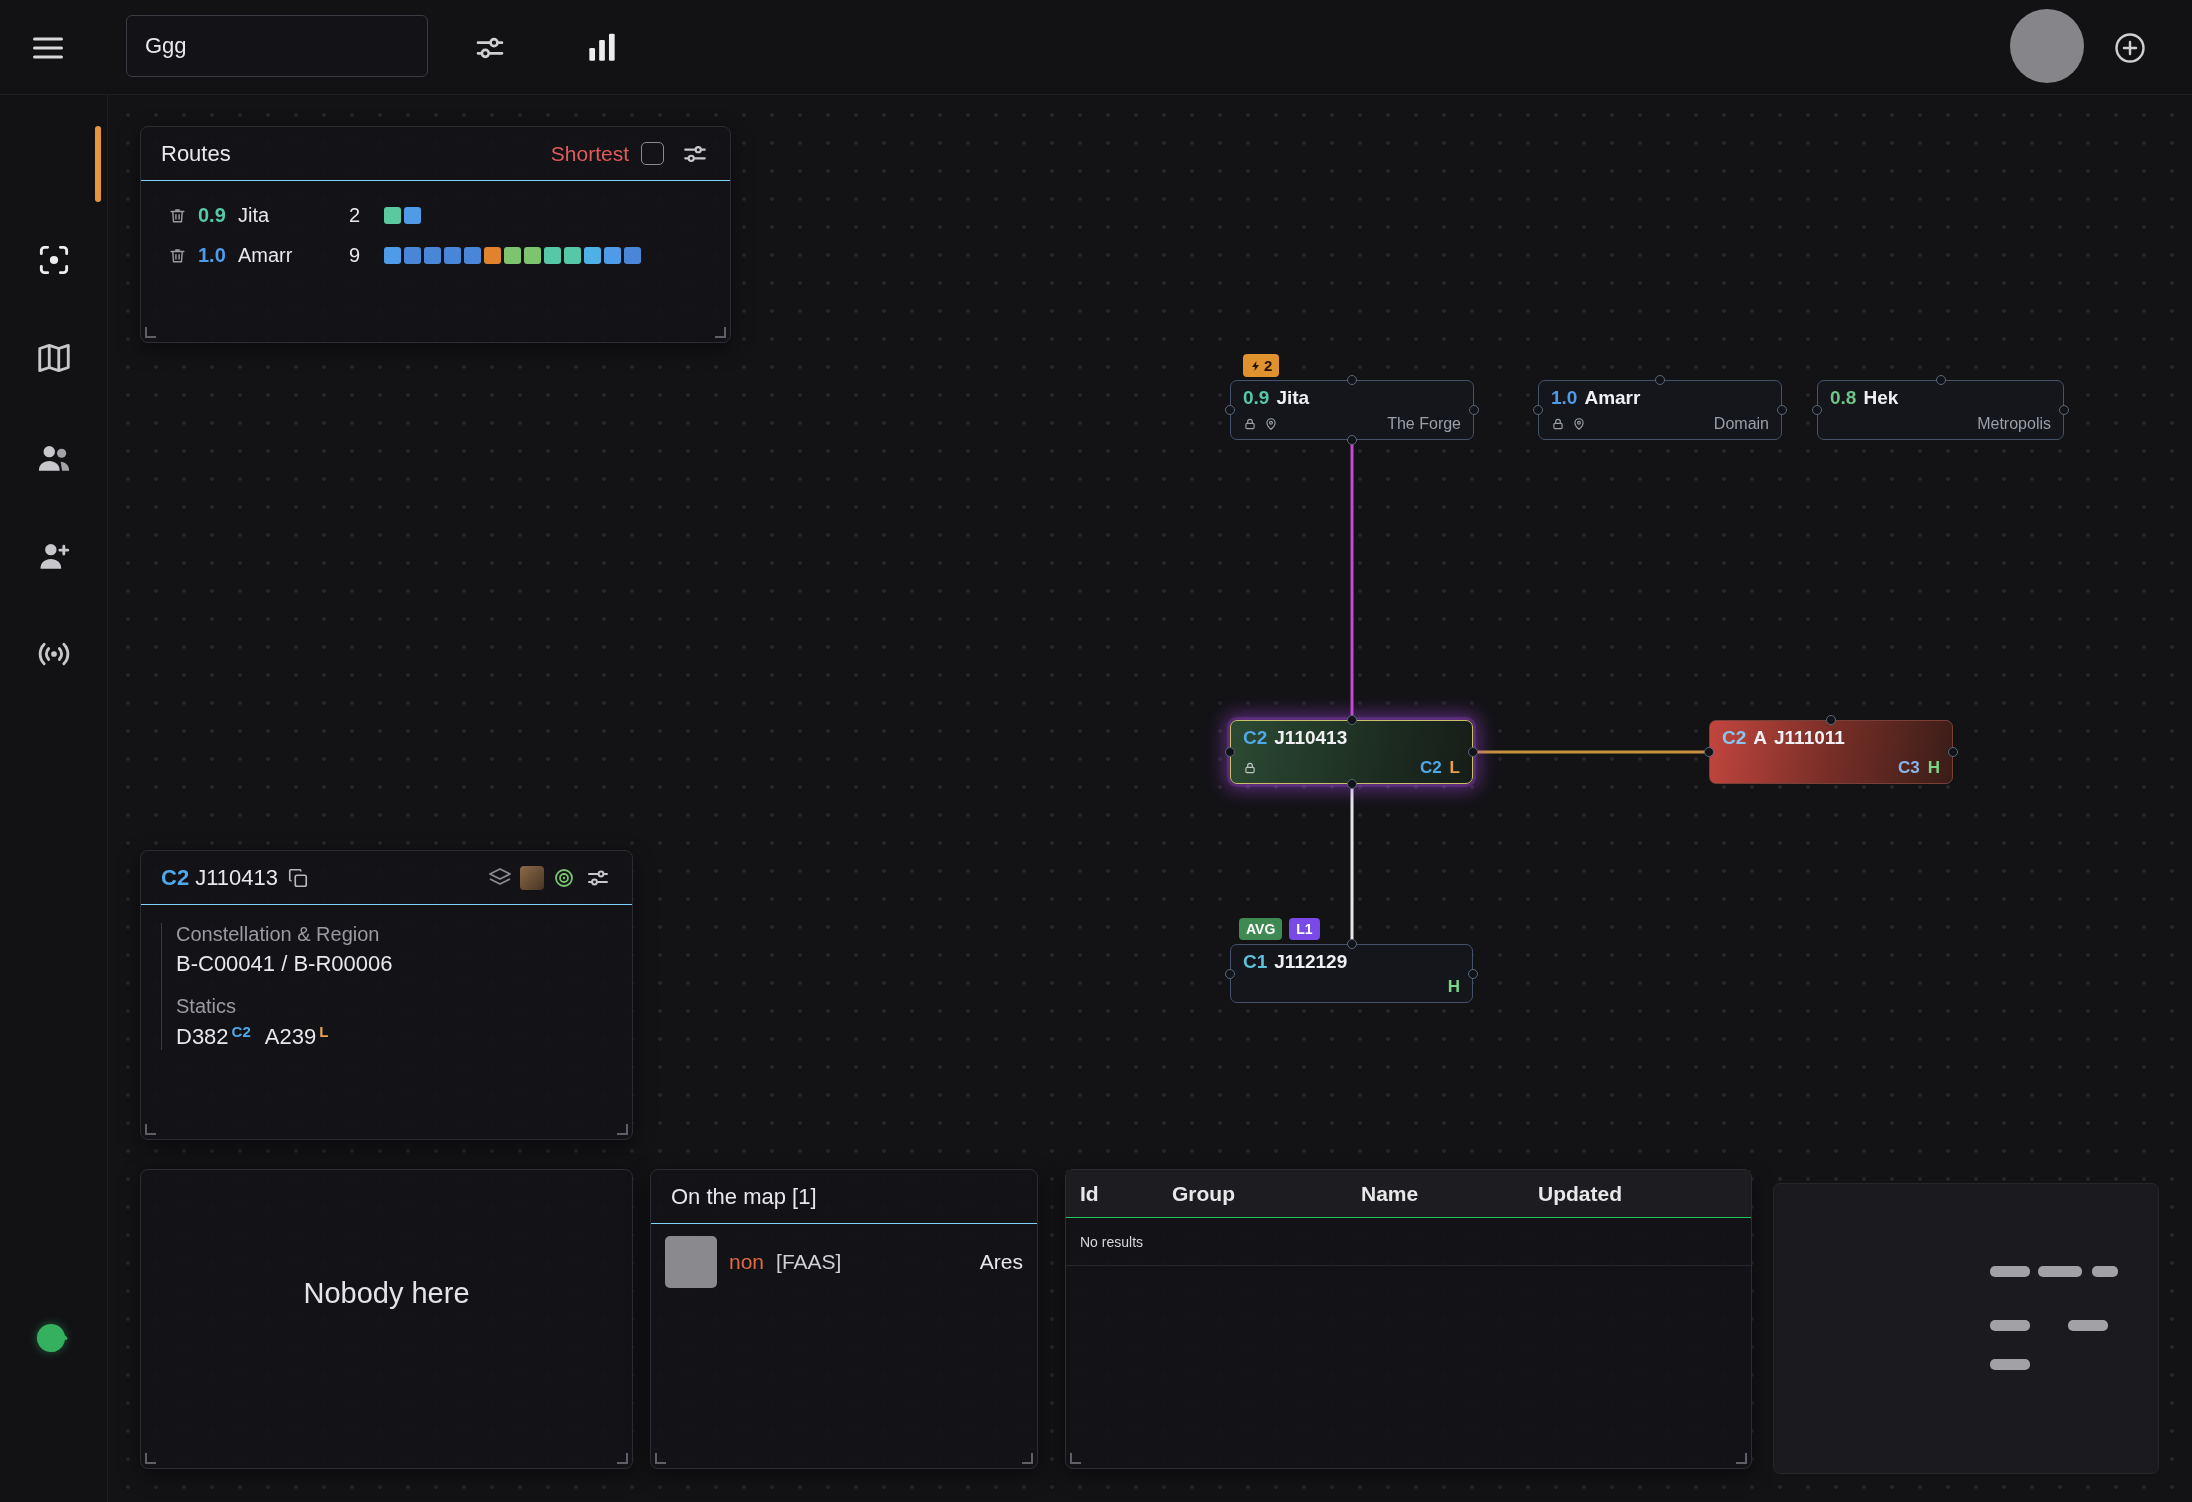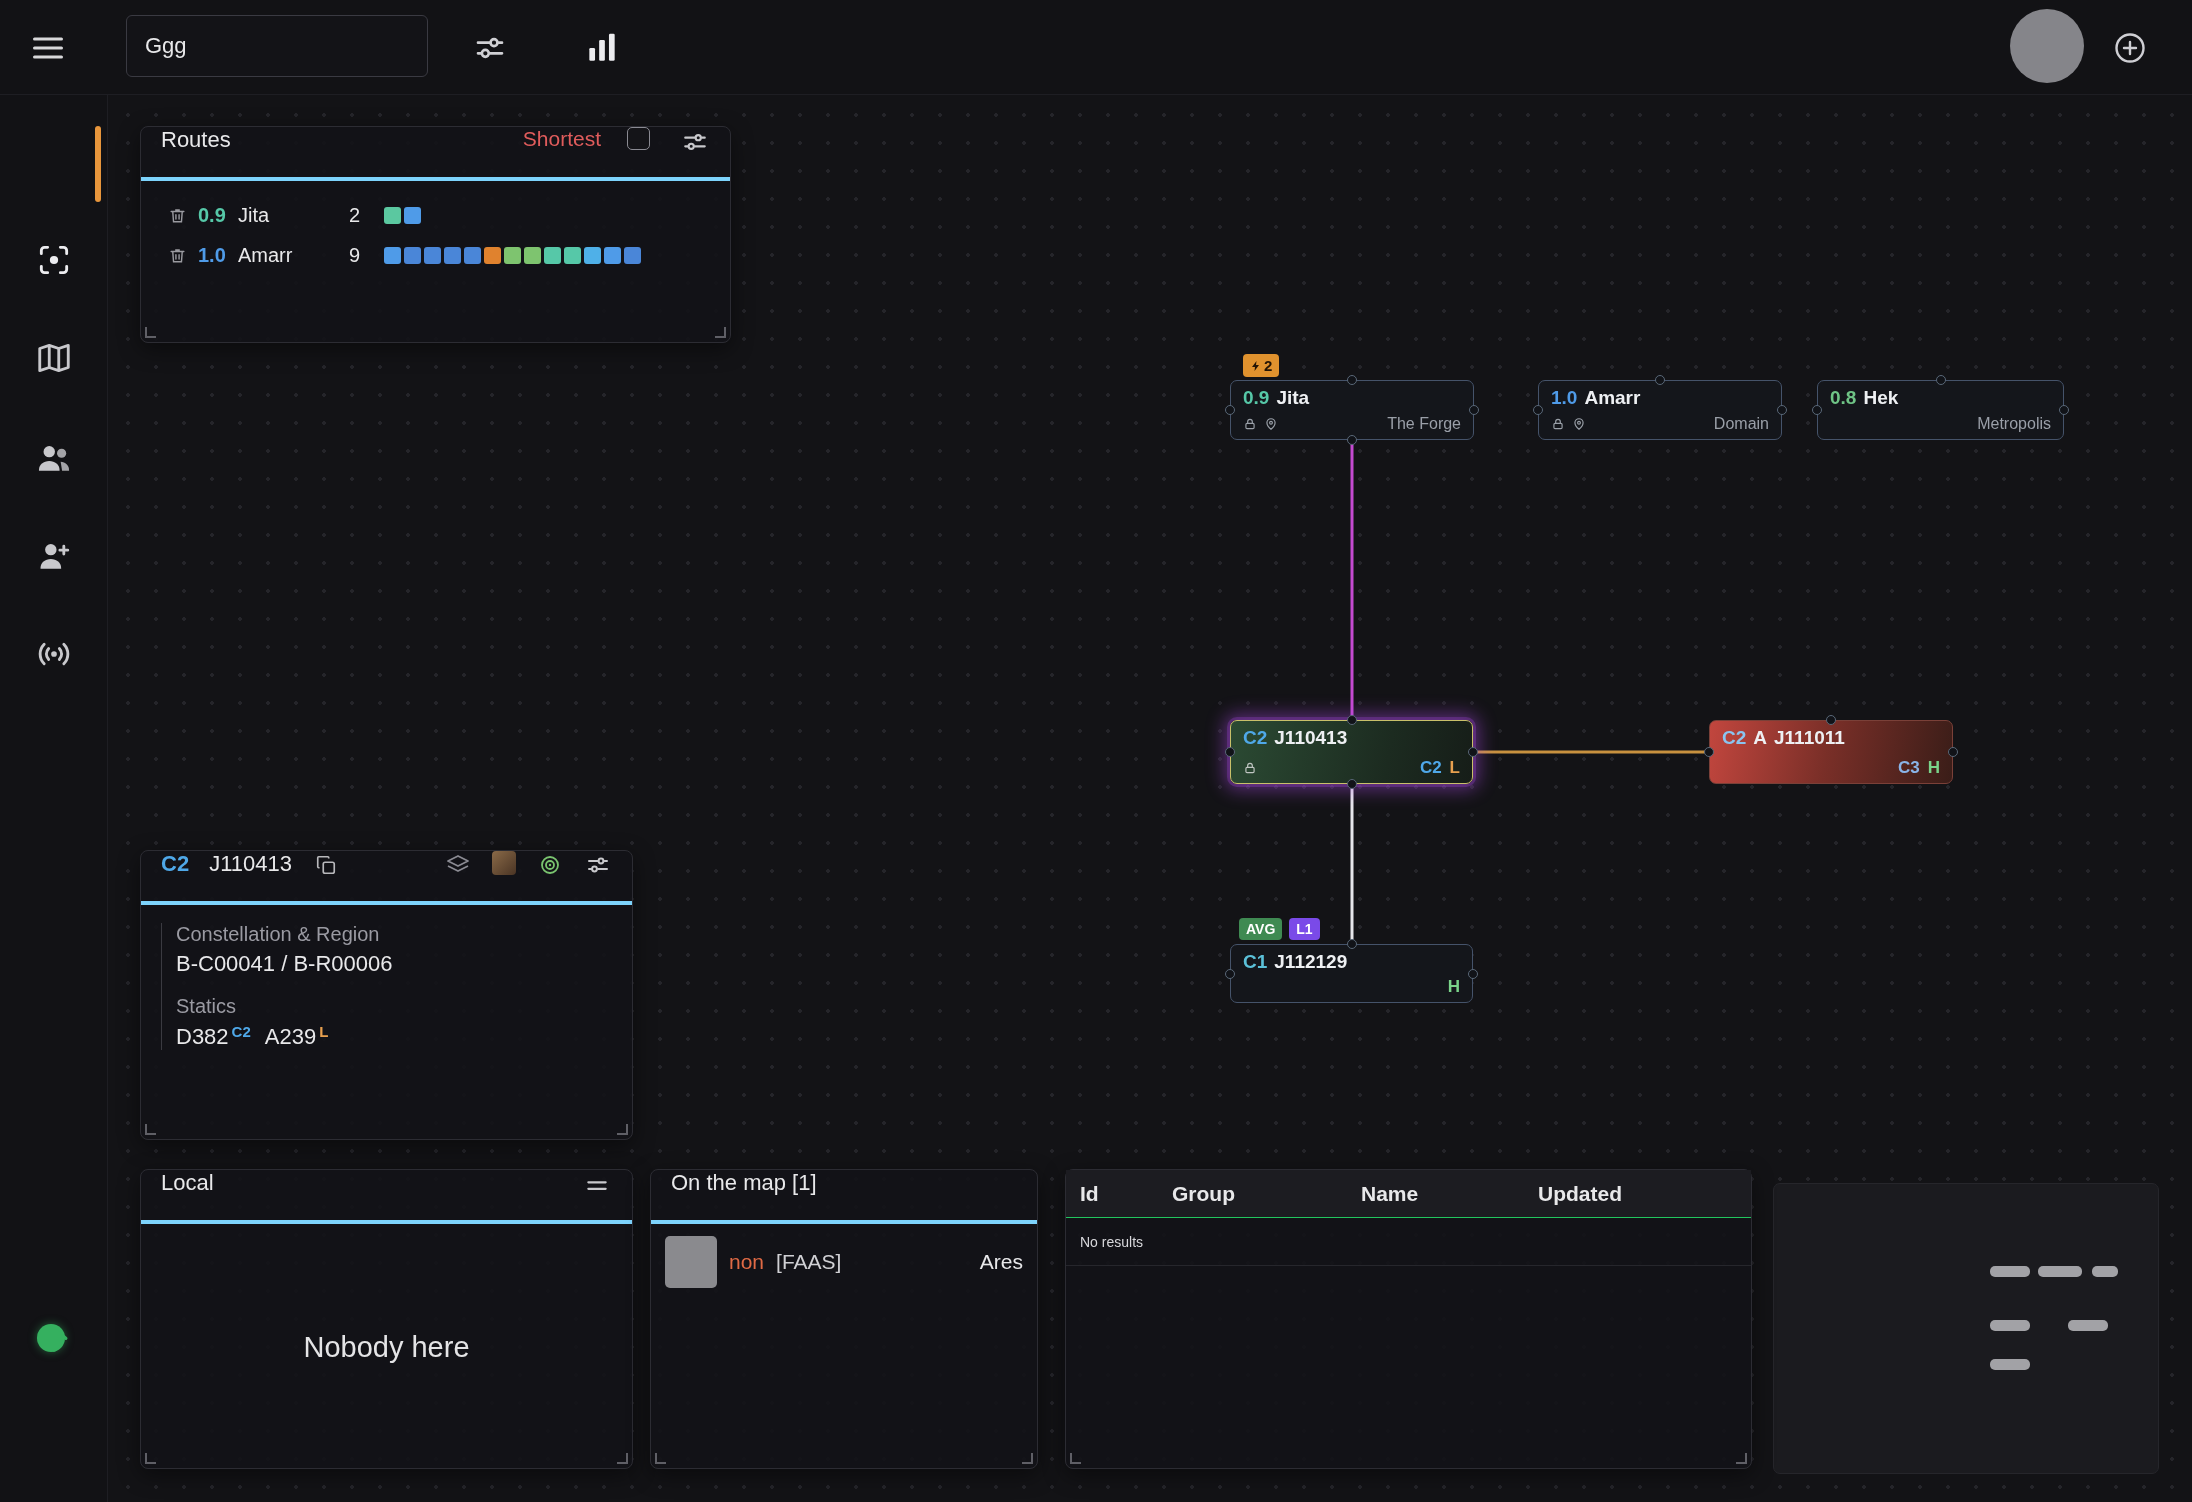--- a/index.html
+++ b/index.html
@@ -38,21 +38,21 @@
   .ndot.t{top:-6px;left:50%;margin-left:-5px}
   .ndot.b{bottom:-6px;left:50%;margin-left:-5px}
   .ndot.l{left:-6px;top:50%;margin-top:-5px}
   .ndot.r{right:-6px;top:50%;margin-top:-5px}
   .kbadge{position:absolute;top:-27px;left:12px;background:#e0922e;color:#231405;font-size:15px;font-weight:700;padding:3px 7px;border-radius:4px;display:flex;align-items:center;gap:2px;z-index:3;cursor:pointer}
   .nbadges{position:absolute;top:-27px;left:8px;display:flex;gap:7px;z-index:3}
   .nbadge{color:#fff;font-size:14px;font-weight:700;padding:3px 7px;border-radius:4px}
 
   
   .panel{position:absolute;background:rgba(19,19,23,.9);border:1px solid #2c2c33;border-radius:8px;box-shadow:0 6px 22px rgba(0,0,0,.45);z-index:5}
-  .panel-header{height:54px;display:flex;align-items:flex-start;padding:0 20px;border-bottom:4px solid #7dd3fc;font-size:22px;color:#e8e8ea;gap:20px}
+  .panel-header{height:54px;display:flex;align-items:center;padding:0 20px;border-bottom:1px solid #7dd3fc;font-size:22px;color:#e8e8ea;gap:6px}
   .spacer{flex:1}
   .rz{position:absolute;width:11px;height:11px;bottom:4px}
   .rz.bl{left:4px;border-left:2px solid #5f5f66;border-bottom:2px solid #5f5f66}
   .rz.br{right:4px;border-right:2px solid #5f5f66;border-bottom:2px solid #5f5f66}
 
   
   .route-rows{padding-top:14px}
   .route-row{display:flex;align-items:center;height:40px;padding:0 25px;font-size:20px}
   .route-sec{margin-left:10px;width:40px;font-weight:600}
   .route-name{width:86px;color:#e8e8ea}
@@ -404,29 +404,20 @@
         <div class="statics-line">
           <span>D382</span><span class="static-sup" style="color: rgb(79, 168, 232);">C2</span><span>A239</span><span class="static-sup" style="color: rgb(232, 160, 79);">L</span>
         </div>
       </div>
     </div>
     <span class="rz bl"></span>
     <span class="rz br"></span>
   </section>
 
   <section class="panel" style="left:140px;top:1169px;width:493px;height:300px">
-    <div class="panel-header">
-      <span>Local</span>
-      <span class="spacer"></span>
-      <button class="icon-btn" style="position:static;width:30px;height:30px">
-        <svg viewBox="0 0 24 24" width="26" height="26" fill="none" stroke="#c8c8cc" stroke-width="2" stroke-linecap="round">
-            <path d="M4 9.5h16M4 15.5h16"></path>
-          </svg>
-      </button>
-    </div>
     <div class="local-body">Nobody here</div>
     <span class="rz bl"></span>
     <span class="rz br"></span>
   </section>
 
   <section class="panel" style="left:650px;top:1169px;width:388px;height:300px">
     <div class="panel-header">
       <span>On the map [1]</span>
     </div>
     <div class="pilot-row">

